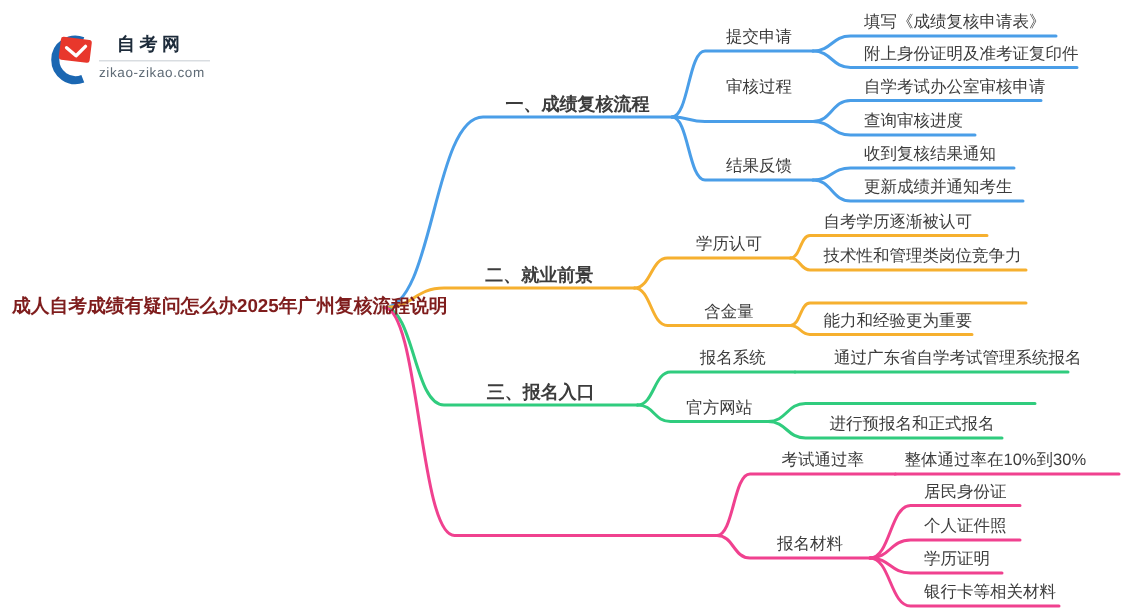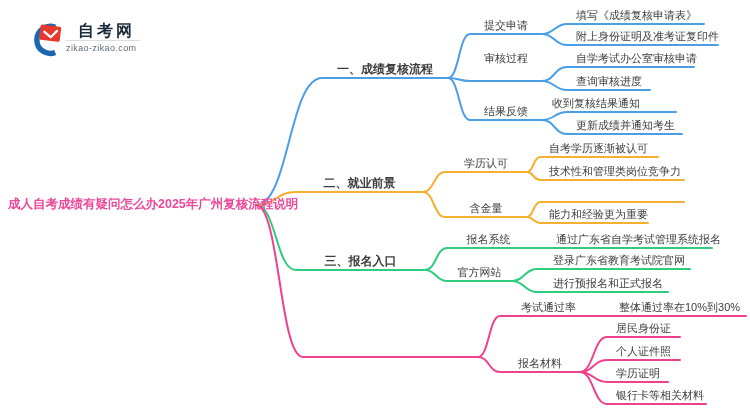--- a/index.html
+++ b/index.html
@@ -13,28 +13,28 @@
   #wires path{fill:none;stroke-width:2;stroke-linecap:round;}
   .node-label{
     position:absolute;white-space:nowrap;line-height:1;
     color:var(--text,#3c3c3c);
   }
   .lv1{font-size:12px;font-weight:600;}
   .lv2{font-size:11px;}
   .lv3{font-size:11px;}
   #root-title{
     position:absolute;left:8px;top:196px;width:246px;
-    text-align:right;font-size:12.5px;font-weight:700;color:#ec4899;
+    text-align:right;font-size:12.5px;font-weight:700;color:#7f1d1d;
     line-height:1.3;white-space:nowrap;
   }
   
   #logo{position:absolute;left:28px;top:16px;width:130px;}
   #logo-icon{position:absolute;left:2px;top:4px;}
   #logo-name{
-    position:absolute;left:50px;top:5px;font-size:16px;font-weight:700;
+    position:absolute;left:50px;top:5px;font-size:12px;font-weight:700;
     color:var(--logo-navy,#1d2b3a);letter-spacing:3px;
   }
   #logo-sep{position:absolute;left:38px;top:24px;width:74px;height:1px;background:#d9dde1;}
   #logo-url{position:absolute;left:38px;top:27px;font-size:9px;color:#5f6b76;letter-spacing:.4px;}
 </style>
 </head>
 <body style="--text: #3c3c3c; --logo-navy: #1d2b3a;">
 
 <div id="map">
   <svg id="wires" width="750" height="410" viewBox="0 0 750 410">
@@ -84,34 +84,33 @@
     <div id="logo-url">zikao-zikao.com</div>
   </div>
 <div class="node-label lv1" style="left: 385px; transform: translateX(-50%); bottom: 335px; margin-top: 32px;">一、成绩复核流程</div>
     <div class="node-label lv2" style="left: 506px; transform: translateX(-50%); bottom: 379px;">提交申请</div>
     <div class="node-label lv3" style="left: 576px; bottom: 389px;">填写《成绩复核申请表》</div>
     <div class="node-label lv3" style="left: 576px; bottom: 368px;">附上身份证明及准考证复印件</div>
     <div class="node-label lv2" style="left: 506px; transform: translateX(-50%); bottom: 346px;">审核过程</div>
     <div class="node-label lv3" style="left: 576px; bottom: 346px;">自学考试办公室审核申请</div>
     <div class="node-label lv3" style="left: 576px; bottom: 323px;">查询审核进度</div>
     <div class="node-label lv2" style="left: 506px; transform: translateX(-50%); bottom: 293px;">结果反馈</div>
-    <div class="node-label lv3" style="left: 552px; bottom: 301px; margin-top: 10px;">收到复核结果通知</div>
+    <div class="node-label lv3" style="left: 576px; bottom: 301px; margin-top: 10px;">收到复核结果通知</div>
     <div class="node-label lv3" style="left: 576px; bottom: 279px;">更新成绩并通知考生</div>
     <div class="node-label lv1" style="left: 359.5px; transform: translateX(-50%); bottom: 221px;">二、就业前景</div>
     <div class="node-label lv2" style="left: 486px; transform: translateX(-50%); bottom: 241px;">学历认可</div>
     <div class="node-label lv3" style="left: 549px; bottom: 256px;">自考学历逐渐被认可</div>
     <div class="node-label lv3" style="left: 549px; bottom: 233px;">技术性和管理类岗位竞争力</div>
     <div class="node-label lv2" style="left: 486px; transform: translateX(-50%); bottom: 196px;">含金量</div>
     <div class="node-label lv3" style="left: 549px; bottom: 190px;">能力和经验更为重要</div>
     <div class="node-label lv1" style="left: 360.5px; transform: translateX(-50%); bottom: 143px;">三、报名入口</div>
     <div class="node-label lv2" style="left: 488.5px; transform: translateX(-50%); bottom: 165px; text-align: center;">报名系统</div>
     <div class="node-label lv3" style="left: 556px; bottom: 165px;">通过广东省自学考试管理系统报名</div>
     <div class="node-label lv2" style="left: 479.5px; transform: translateX(-50%); bottom: 132px;">官方网站</div>
-    <div class="node-label lv3" style="left: 553px; bottom: 144px;">登录广东省教育考试院官网</div>
     <div class="node-label lv3" style="left: 553px; bottom: 121px;">进行预报名和正式报名</div>
     <div class="node-label lv2" style="left: 548.5px; transform: translateX(-50%); bottom: 97px;">考试通过率</div>
-    <div class="node-label lv3" style="left: 603px; bottom: 97px; margin-left: 16px;">整体通过率在10%到30%</div>
+    <div class="node-label lv3" style="left: 603px; bottom: 97px;">整体通过率在10%到30%</div>
     <div class="node-label lv2" style="left: 540px; transform: translateX(-50%); bottom: 41px;">报名材料</div>
     <div class="node-label lv3" style="left: 616px; bottom: 76px;">居民身份证</div>
     <div class="node-label lv3" style="left: 616px; bottom: 53px;">个人证件照</div>
     <div class="node-label lv3" style="left: 616px; bottom: 31px;">学历证明</div>
     <div class="node-label lv3" style="left: 616px; bottom: 9px; text-align: right;">银行卡等相关材料</div>
   </div>
 
 </body></html>

